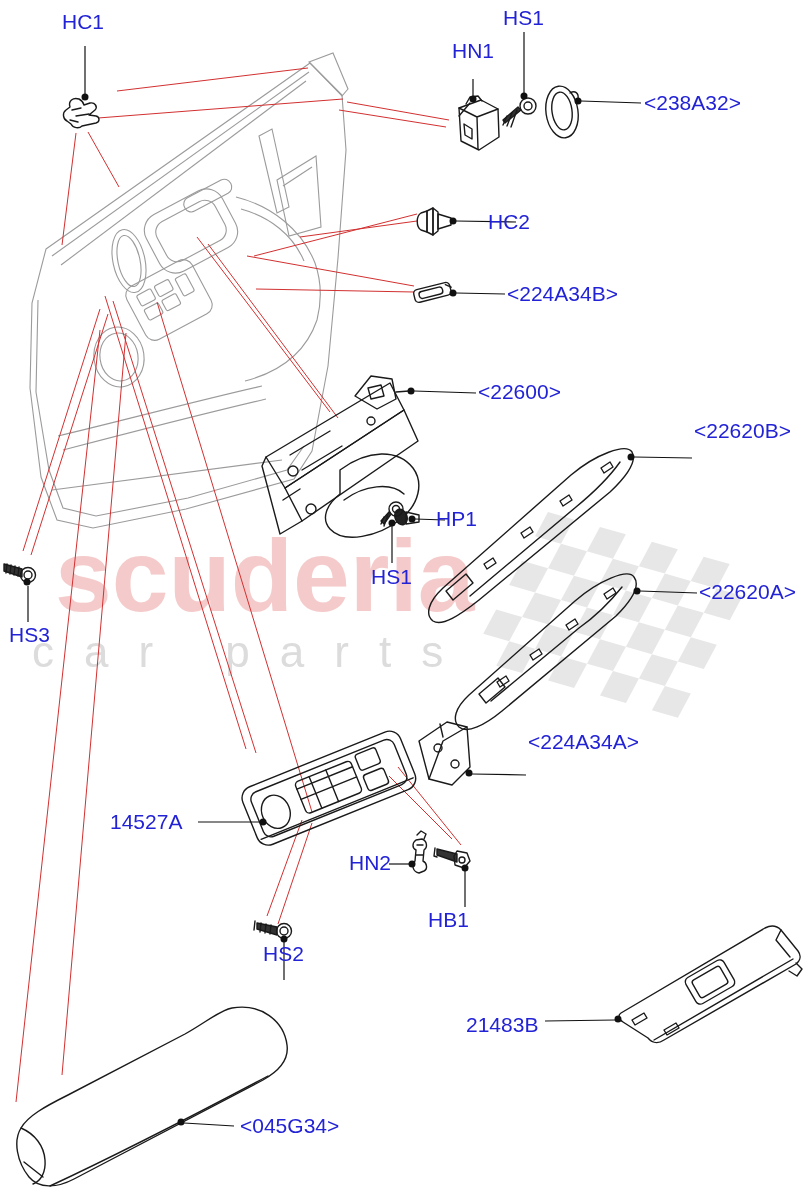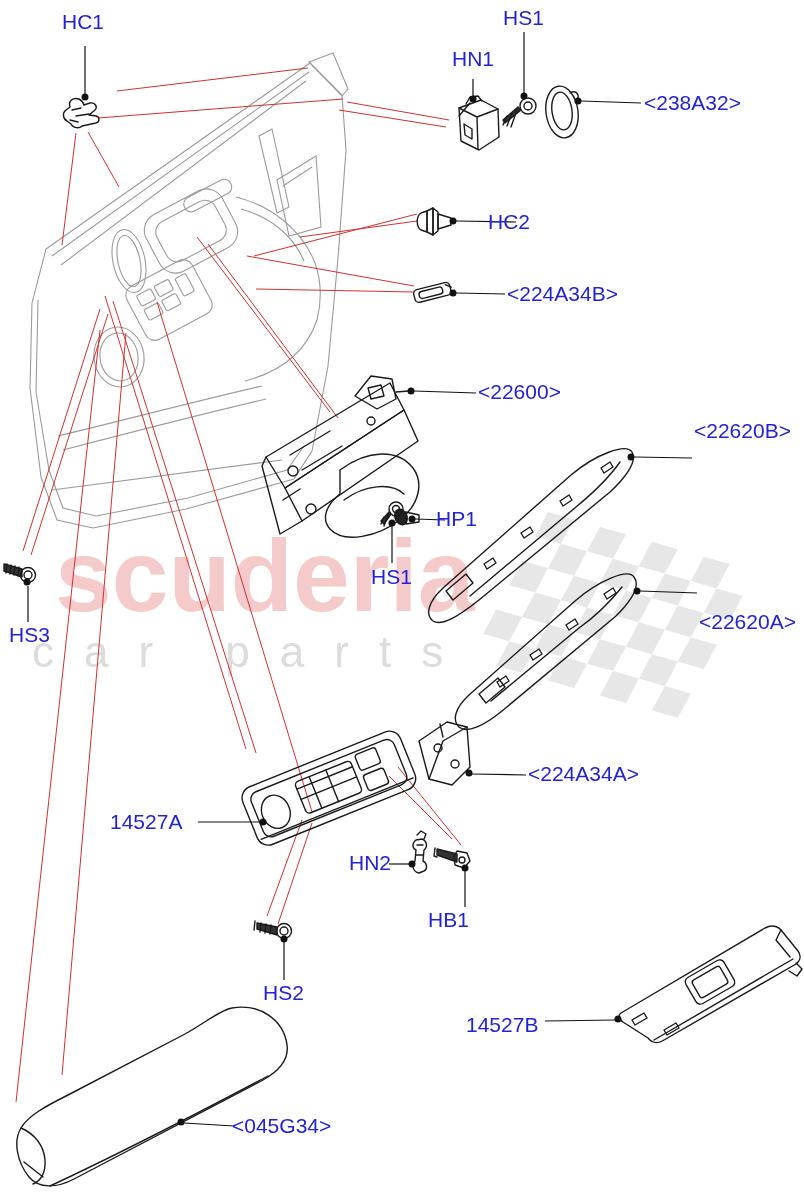--- a/index.html
+++ b/index.html
@@ -287,31 +287,31 @@
     <circle cx="412" cy="864" r="3.5"></circle>
     <circle cx="465" cy="868" r="3.5"></circle>
     <circle cx="284" cy="939" r="3.5"></circle>
     <circle cx="618" cy="1019" r="3.5"></circle>
     <circle cx="181" cy="1122" r="3.5"></circle>
   </g>
 </svg>
 
 <div class="lbl" style="left:62px;top:11px">HC1</div>
 <div class="lbl" style="left:503px;top:7px">HS1</div>
-<div class="lbl" style="left:452px;top:48px">HN1</div>
+<div class="lbl" style="left:452px;top:40px">HN1</div>
 <div class="lbl" style="left:644px;top:92px">&lt;238A32&gt;</div>
 <div class="lbl" style="left:488px;top:211px">HC2</div>
 <div class="lbl" style="left:507px;top:283px">&lt;224A34B&gt;</div>
 <div class="lbl" style="left:478px;top:381px">&lt;22600&gt;</div>
 <div class="lbl" style="left:694px;top:420px">&lt;22620B&gt;</div>
 <div class="lbl" style="left:436px;top:508px">HP1</div>
 <div class="lbl" style="left:371px;top:566px">HS1</div>
-<div class="lbl" style="left:699px;top:611px">&lt;22620A&gt;</div>
+<div class="lbl" style="left:699px;top:581px">&lt;22620A&gt;</div>
 <div class="lbl" style="left:9px;top:624px">HS3</div>
-<div class="lbl" style="left:528px;top:763px">&lt;224A34A&gt;</div>
+<div class="lbl" style="left:528px;top:731px">&lt;224A34A&gt;</div>
 <div class="lbl" style="left:110px;top:811px">14527A</div>
 <div class="lbl" style="left:349px;top:852px">HN2</div>
 <div class="lbl" style="left:428px;top:909px">HB1</div>
-<div class="lbl" style="left:263px;top:982px">HS2</div>
-<div class="lbl" style="left:466px;top:1014px">14527B</div>
-<div class="lbl" style="left:232px;top:1115px">&lt;045G34&gt;</div>
+<div class="lbl" style="left:263px;top:943px">HS2</div>
+<div class="lbl" style="left:466px;top:1014px">21483B</div>
+<div class="lbl" style="left:240px;top:1115px">&lt;045G34&gt;</div>
 
 </div>
 
 </body></html>

